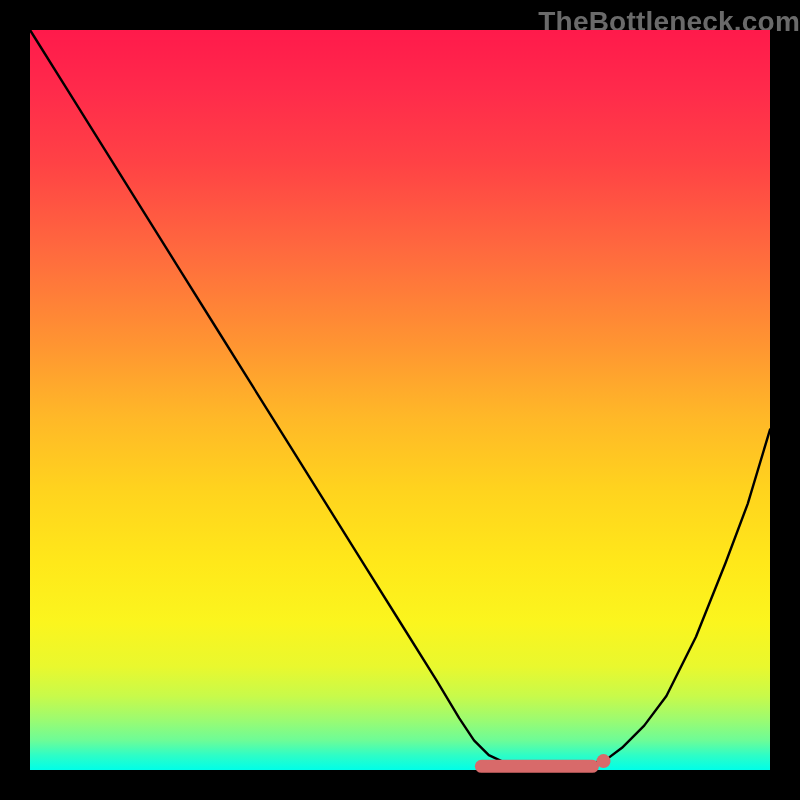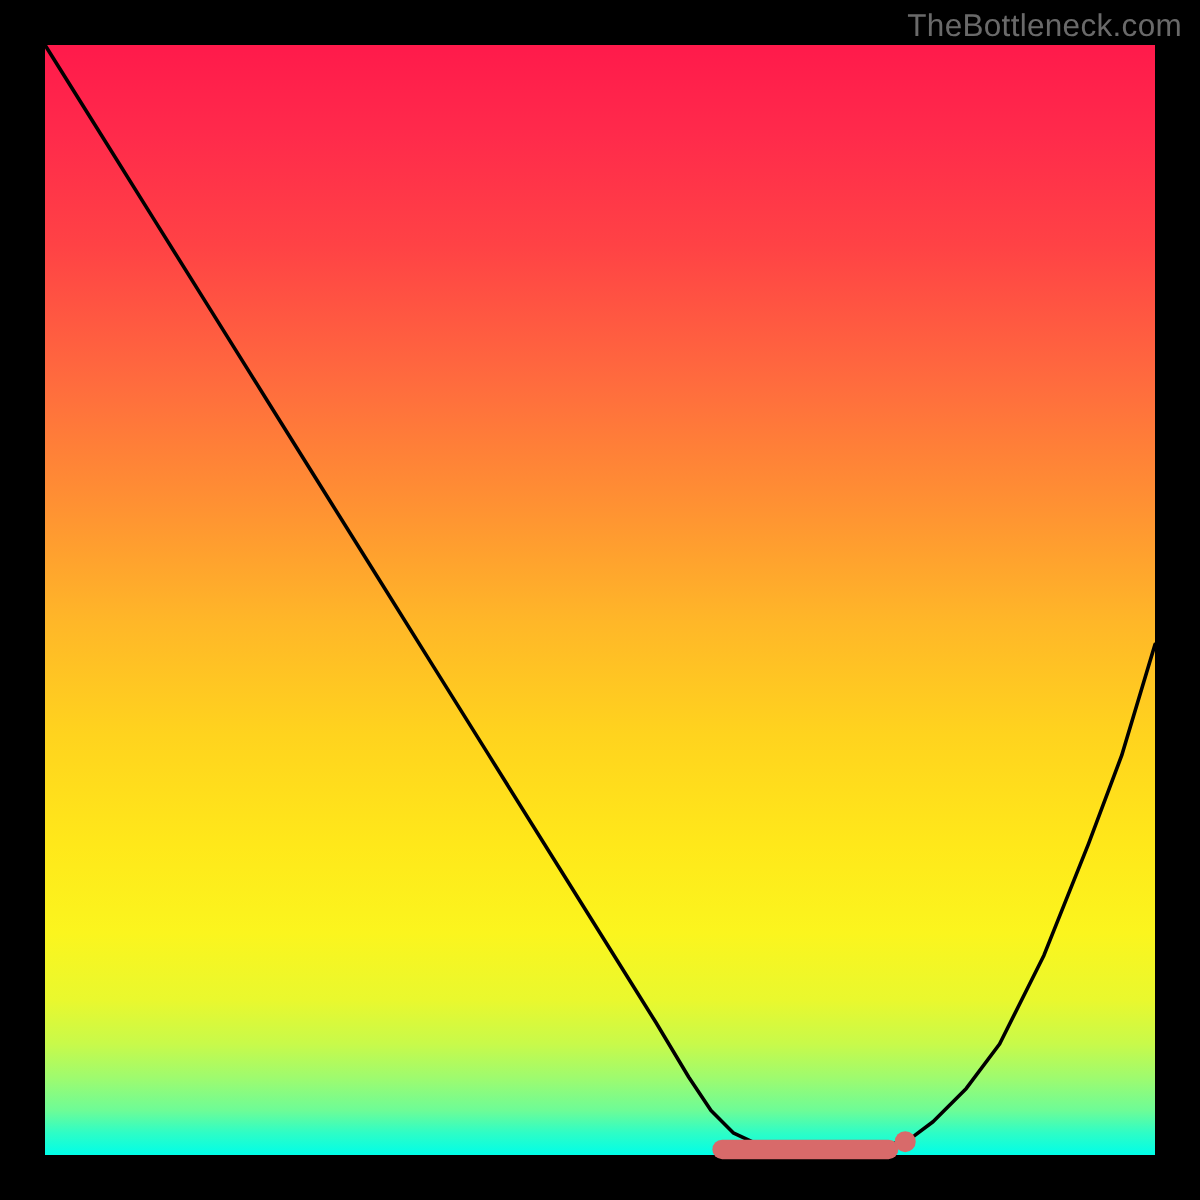--- a/index.html
+++ b/index.html
@@ -37,24 +37,24 @@
       #c8fa4a 90%,
       #9ffb6e 93%,
       #6dfc97 96%,
       #2efdc6 98%,
       #00fee8 100%
     );
   }
   .watermark {
     position: absolute;
     top: 6px;
-    right: 12px;
+    right: 0;
     color: #6a6a6a;
-    font-size: 21px;
-    font-weight: 400;
+    font-size: 28px;
+    font-weight: 700;
     letter-spacing: 0.2px;
     user-select: none;
   }
   svg.curve {
     position: absolute;
     left: 0;
     top: 0;
     width: 740px;
     height: 740px;
     overflow: visible;

